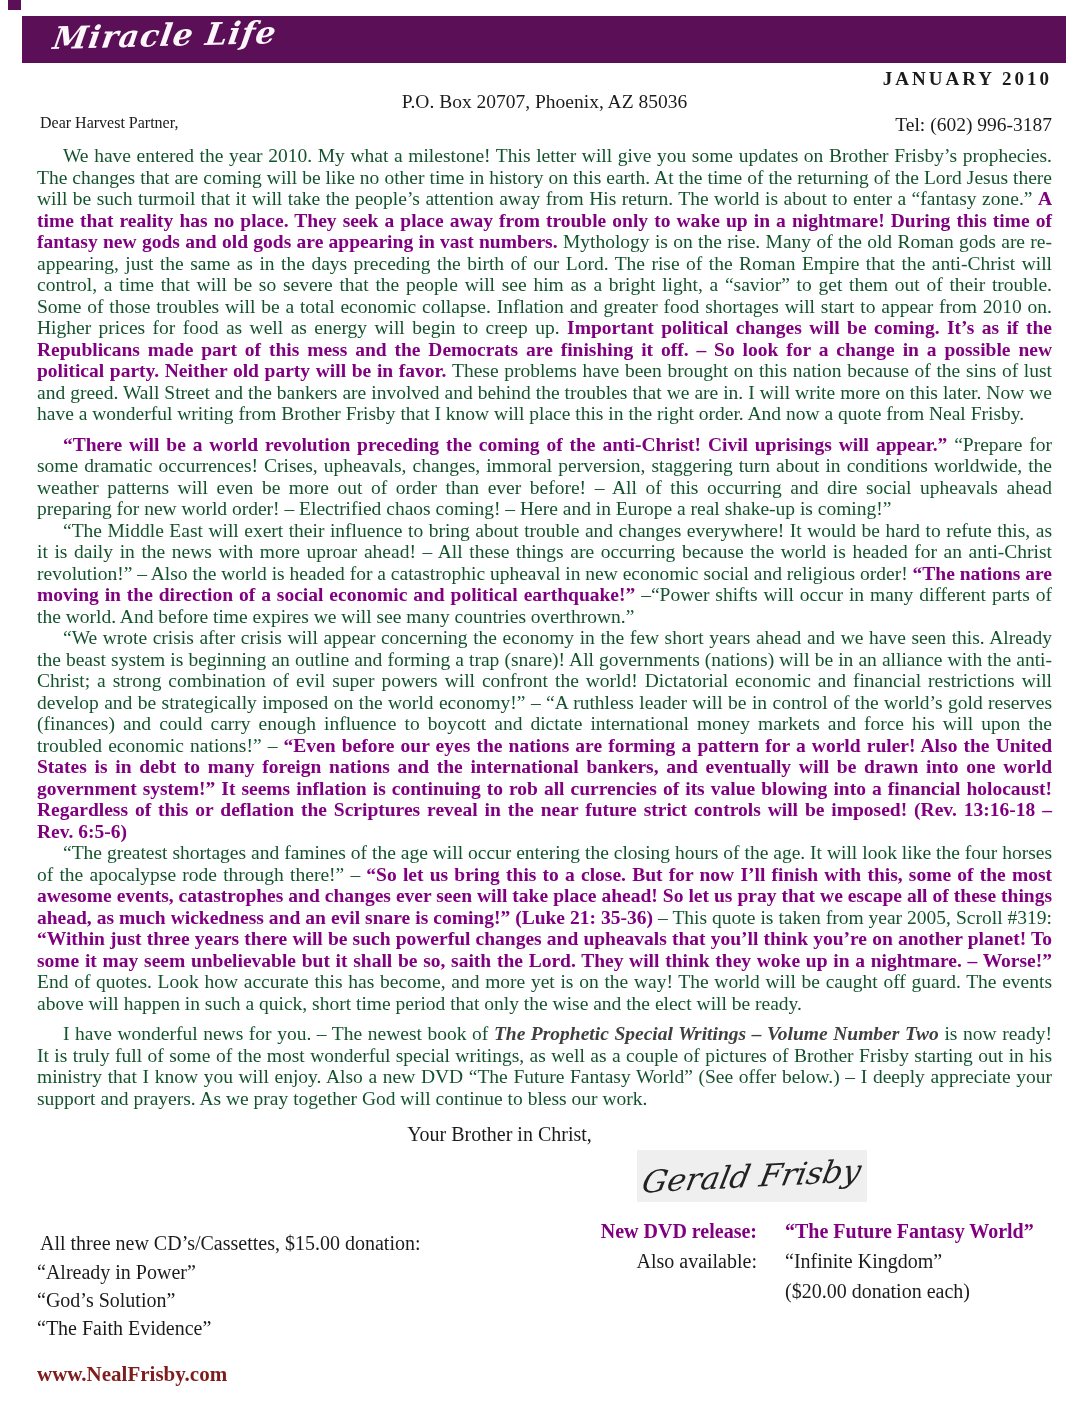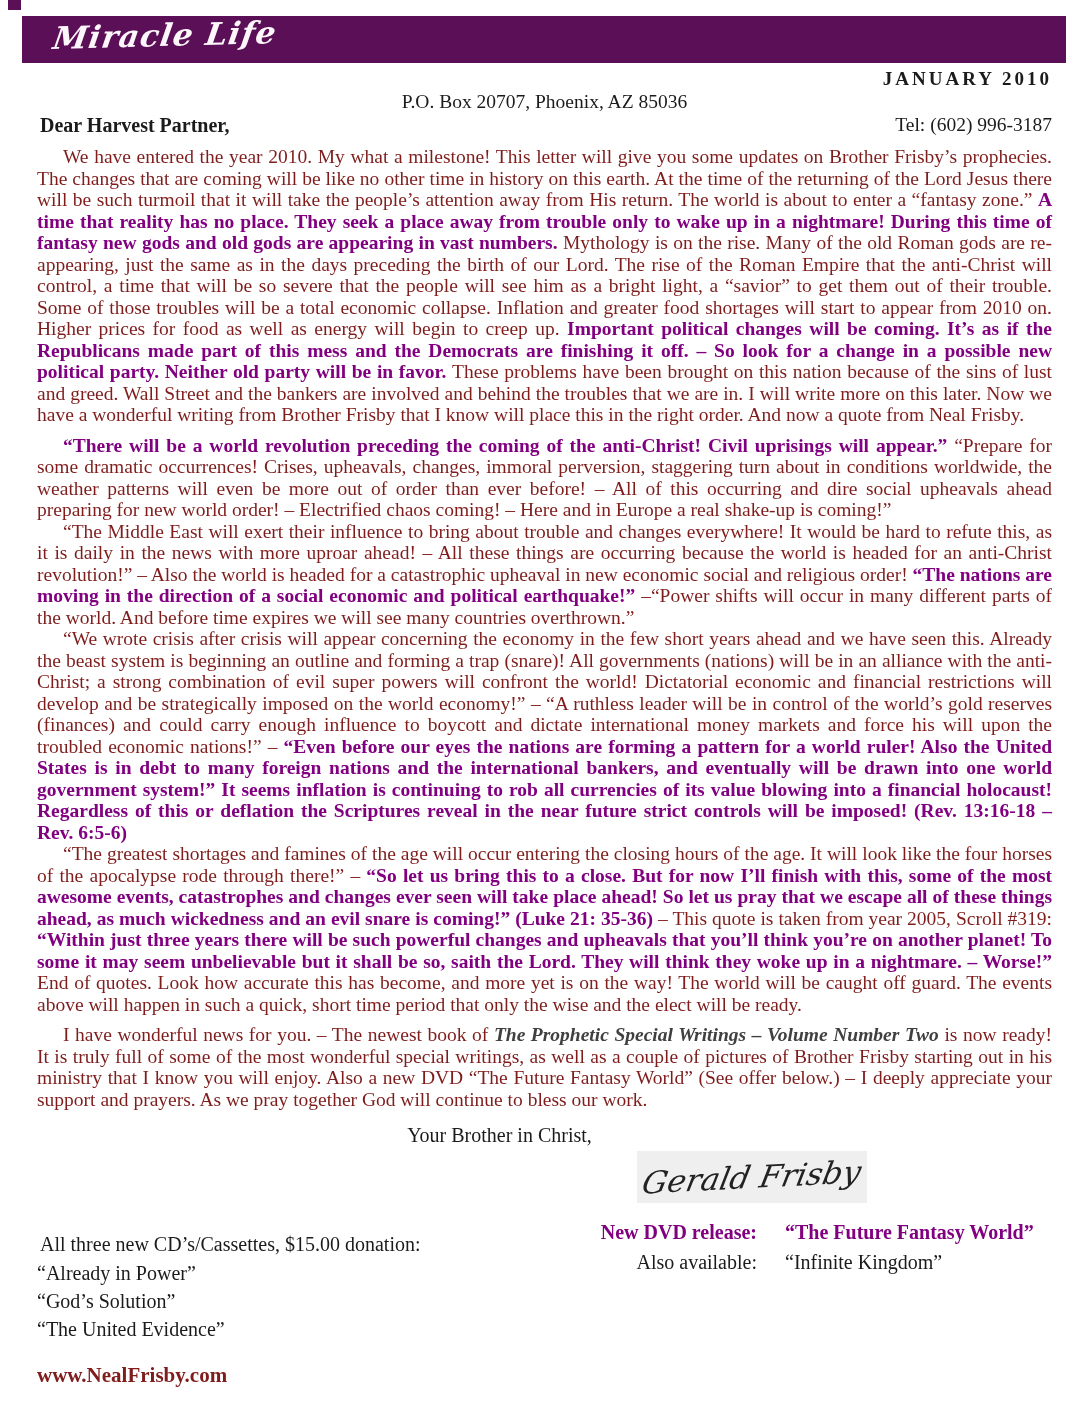--- a/index.html
+++ b/index.html
@@ -11,28 +11,28 @@
   .banner { position:absolute; left:22px; top:16px; width:1044px; height:47px; background:#5a0f57; }
   .brand {
     position:absolute; left:32px; top:1px; color:#fdf7fb;
     font-family:"DejaVu Serif", serif; font-style:italic; font-weight:bold; font-size:31px;
     transform:skewX(-10deg) rotate(-1.5deg); letter-spacing:1px; white-space:nowrap;
   }
   .content { position:absolute; left:37px; top:68px; width:1015px; }
   .hdr-date { text-align:right; font-weight:bold; font-size:19px; letter-spacing:3px; }
   .hdr-addr { text-align:center; font-size:19.5px; margin-top:1px; }
   .hdr-row { display:flex; justify-content:space-between; margin-top:1px; }
-  .salutation { font-weight:bold; font-size:20px; padding-left:3px; }
+  .salutation { font-weight:normal; font-size:16px; padding-left:3px; }
   .phone { font-size:19.5px; }
   .letter { margin-top:9px; }
   .letter p {
     margin:0; font-size:19.5px; line-height:21.5px; text-align:justify; text-indent:26px;
   }
   .letter p.gap-above { margin-top:9px; }
-  .run-n  { color:#7f1d1d; }
+  .run-n  { color:#14532d; }
   .run-b  { color:#800080; font-weight:bold; }
   .run-bi { color:#404040; font-weight:bold; font-style:italic; }
   .valediction { margin-top:14px; text-align:center; font-size:20px; margin-left:-90px; }
   .signature {
     margin:4px 0 0 600px; width:230px; height:52px; background:#efefef;
     display:flex; align-items:center; justify-content:center;
   }
   .sig-text {
     font-family:"DejaVu Serif", serif; font-style:italic; font-size:31px; color:#222222;
     transform:skewX(-14deg) rotate(-3deg); white-space:nowrap;
@@ -84,30 +84,34 @@
 
     <div class="signature">
       <span class="sig-text">Gerald Frisby</span>
     </div>
 
     <section class="offers">
       <div class="offers-left">
         <div class="heading">All three new CD’s/Cassettes, $15.00 donation:</div>
         <div class="offer-item">“Already in Power”</div>
         <div class="offer-item">“God’s Solution”</div>
-        <div class="offer-item">“The United Evidence”</div>
+        <div class="offer-item">“The Faith Evidence”</div>
       </div>
       <div class="offers-right">
         <div class="offer-row emph">
           <span class="offer-label">New DVD release:</span>
           <span class="offer-value">“The Future Fantasy World”</span>
         </div>
         <div class="offer-row">
           <span class="offer-label">Also available:</span>
           <span class="offer-value">“Infinite Kingdom”</span>
         </div>
+        <div class="offer-row">
+          <span class="offer-label"></span>
+          <span class="offer-value">($20.00 donation each)</span>
+        </div>
       </div>
     </section>
 
     <a class="website" href="#">www.NealFrisby.com</a>
 
   </div>
 </div>
 
 </body></html>

